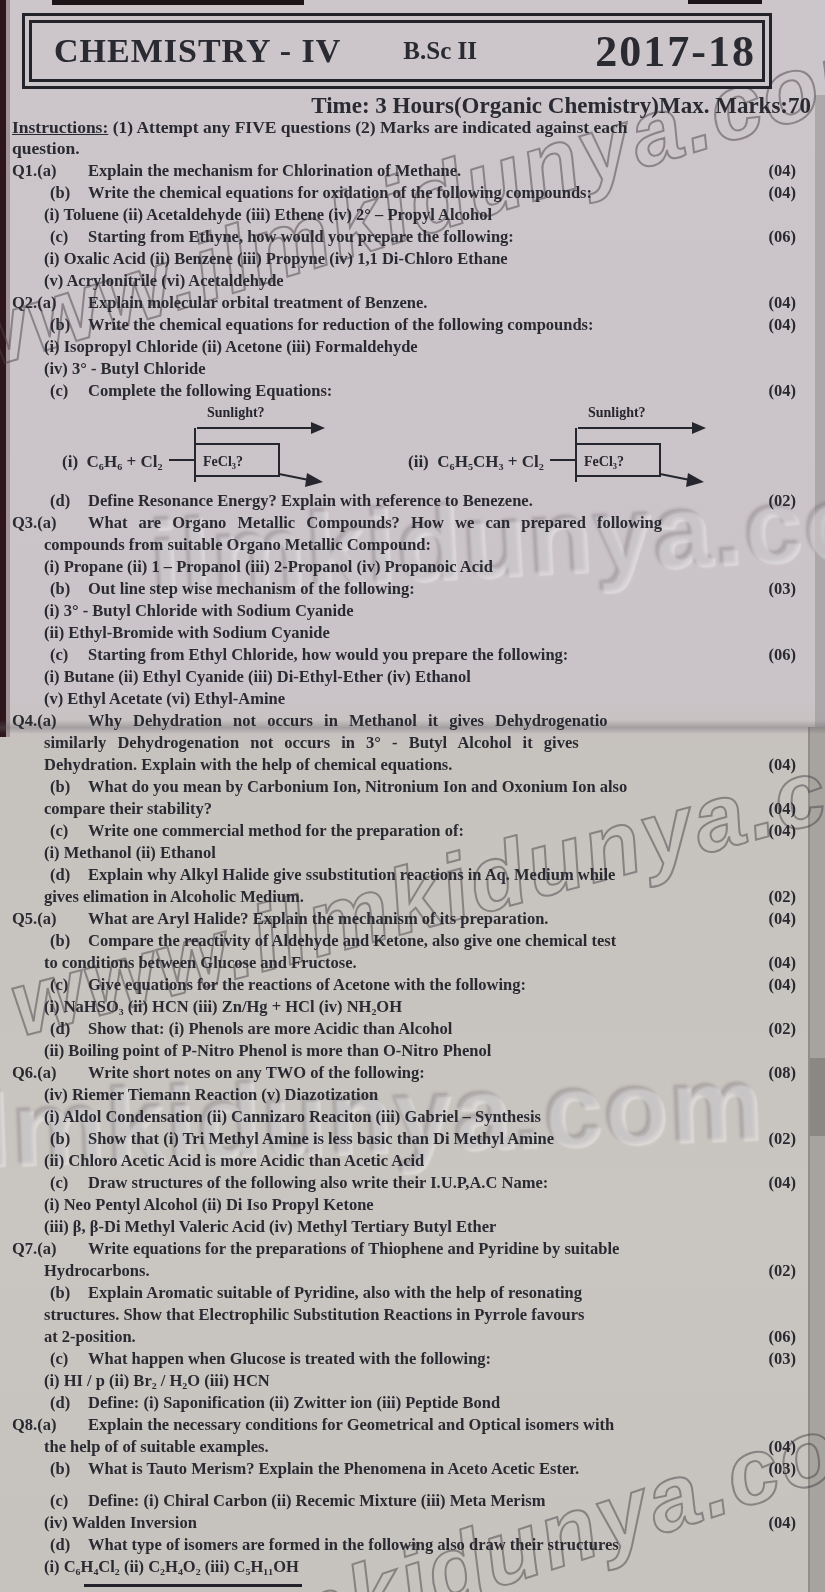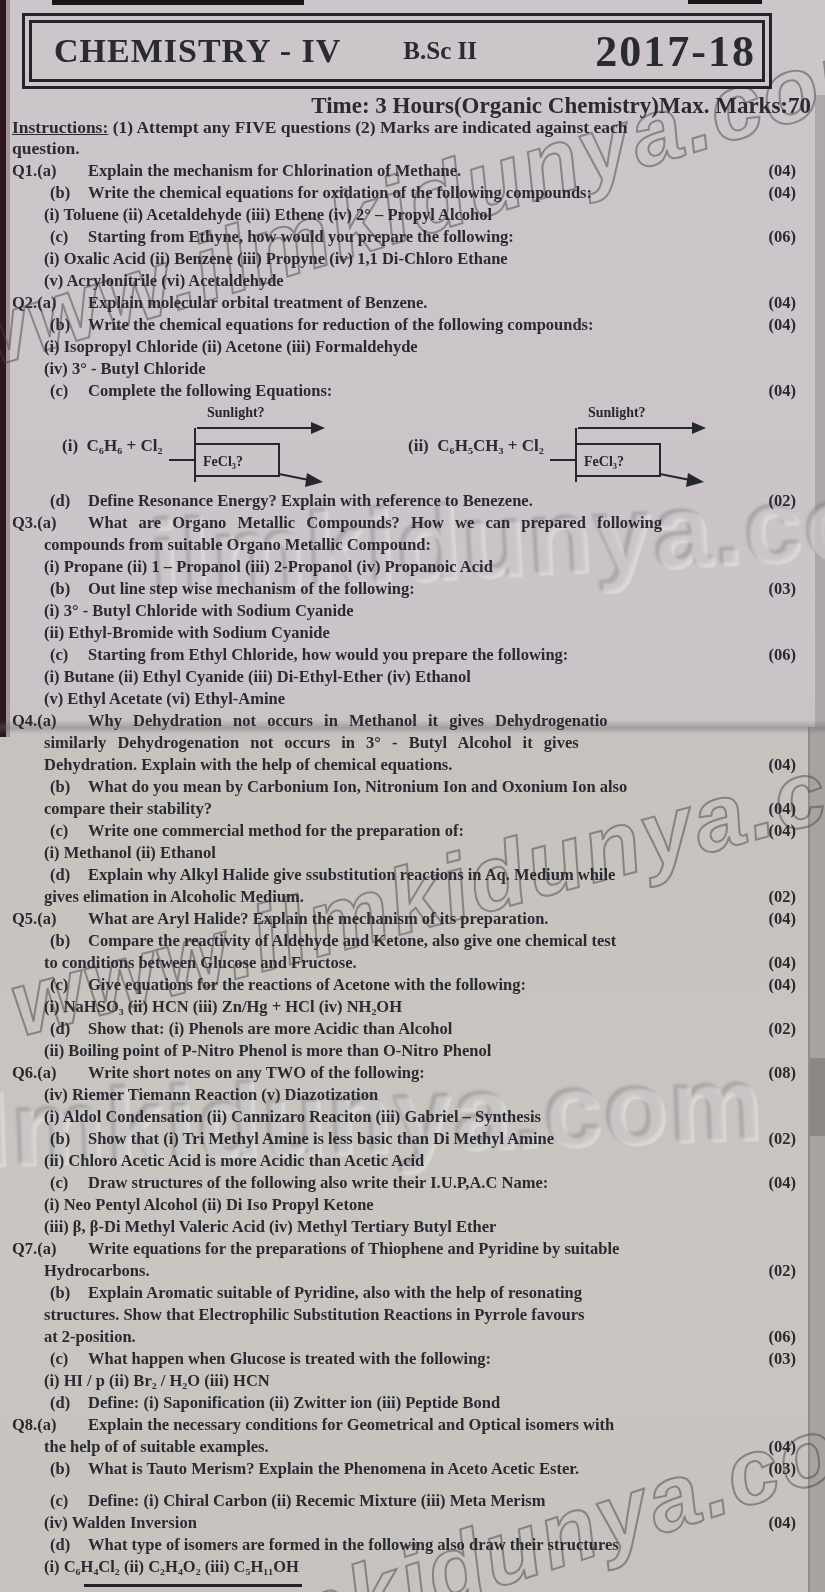--- a/index.html
+++ b/index.html
@@ -56,21 +56,21 @@
   .row.ind0{padding-left:12px;} .row.ind0 .lbl{width:76px;}
   .row.ind1{padding-left:50px;} .row.ind1 .lbl{width:38px;}
   .row.ind2{padding-left:44px;} .row.ind2 .lbl{width:0;}
   .row.gap{margin-top:10px;}
   .row.wide .txt{word-spacing:7px;}
 
   
   .eqrow{position:relative;height:88px;}
   .eq{position:absolute;bottom:2px;display:flex;align-items:flex-end;}
   .eq-1{left:62px;} .eq-2{left:408px;}
-  .eq .lhs{margin-bottom:32px;margin-right:4px;font-size:17px;}
+  .eq .lhs{margin-bottom:16px;margin-right:4px;font-size:17px;}
   .eqsvg line,.eqsvg rect{stroke:#26262e;stroke-width:2;fill:none;}
   .eqsvg polygon{fill:#26262e;}
   .eqsvg text{font:bold 14px "Liberation Serif","DejaVu Serif",serif;fill:#26262e;}
 </style>
 </head>
 <body>
 
 <div class="page">
 
   <div class="edge edge-left"></div>

